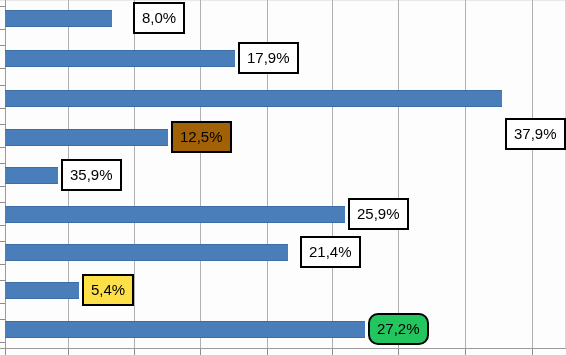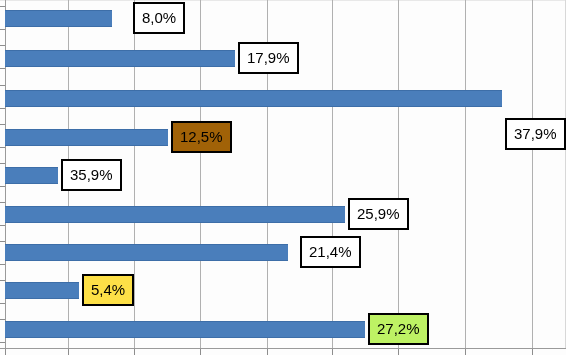--- a/index.html
+++ b/index.html
@@ -136,16 +136,16 @@
       <div class="bar-label" style="left: 171px; top: 121px; background: #a16207; border-color: rgb(0, 0, 0);">12,5%</div>
       <div class="bar" style="left: 5px; top: 167px; width: 53px; background: rgb(74, 126, 187);"></div>
       <div class="bar-label" style="left: 61px; top: 159px; background: rgb(255, 255, 255); border-color: rgb(0, 0, 0);">35,9%</div>
       <div class="bar" style="left: 5px; top: 206px; width: 340px; background: rgb(74, 126, 187);"></div>
       <div class="bar-label" style="left: 348px; top: 198px; background: rgb(255, 255, 255); border-color: rgb(0, 0, 0); text-align: center;">25,9%</div>
       <div class="bar" style="left: 5px; top: 244px; width: 283px; background: rgb(74, 126, 187);"></div>
       <div class="bar-label" style="left: 291px; top: 236px; background: rgb(255, 255, 255); border-color: rgb(0, 0, 0); margin-left: 9px;">21,4%</div>
       <div class="bar" style="left: 5px; top: 282px; width: 74px; background: rgb(74, 126, 187);"></div>
       <div class="bar-label" style="left: 82px; top: 274px; background: #fde047; border-color: rgb(0, 0, 0);">5,4%</div>
       <div class="bar" style="left: 5px; top: 321px; width: 360px; background: rgb(74, 126, 187);"></div>
-      <div class="bar-label" style="left: 368px; top: 313px; background: #bef264; border-color: rgb(0, 0, 0);">27,2%</div>
+      <div class="bar-label" style="left: 368px; top: 313px; background: #22c55e; border-color: rgb(0, 0, 0); border-radius: 10px;">27,2%</div>
     </div>
 
 </div>
 
 </body></html>

